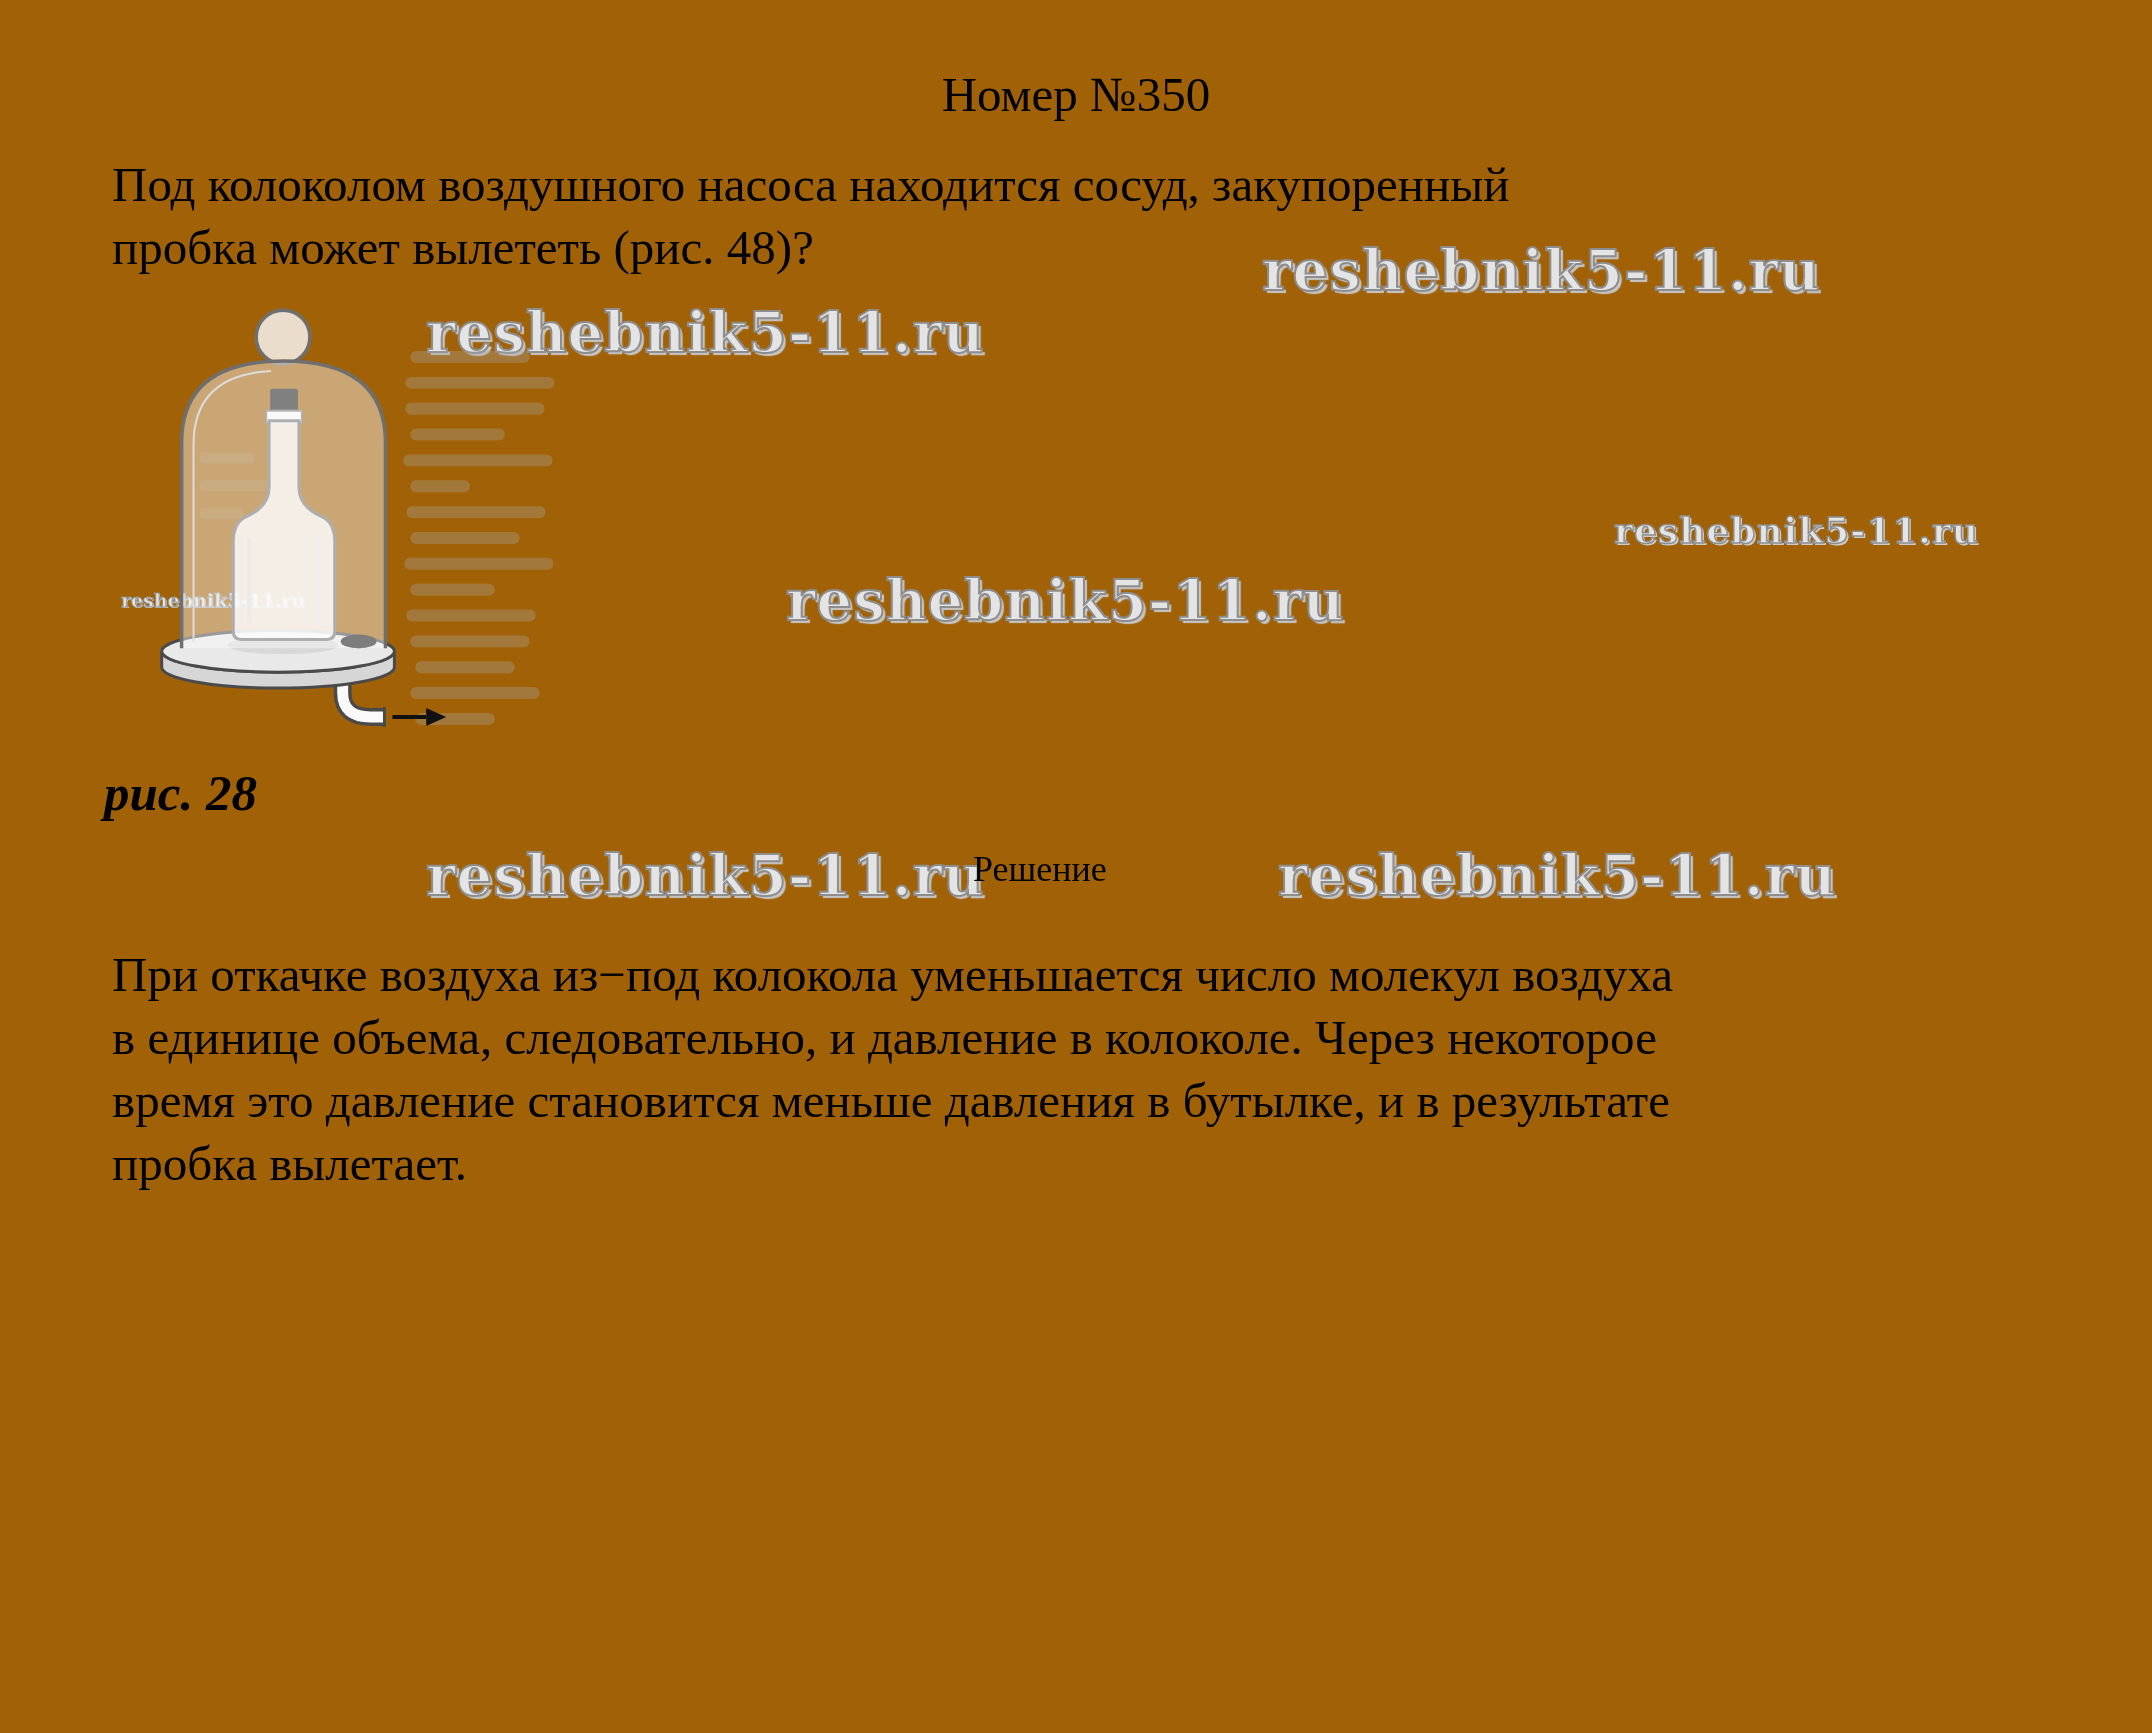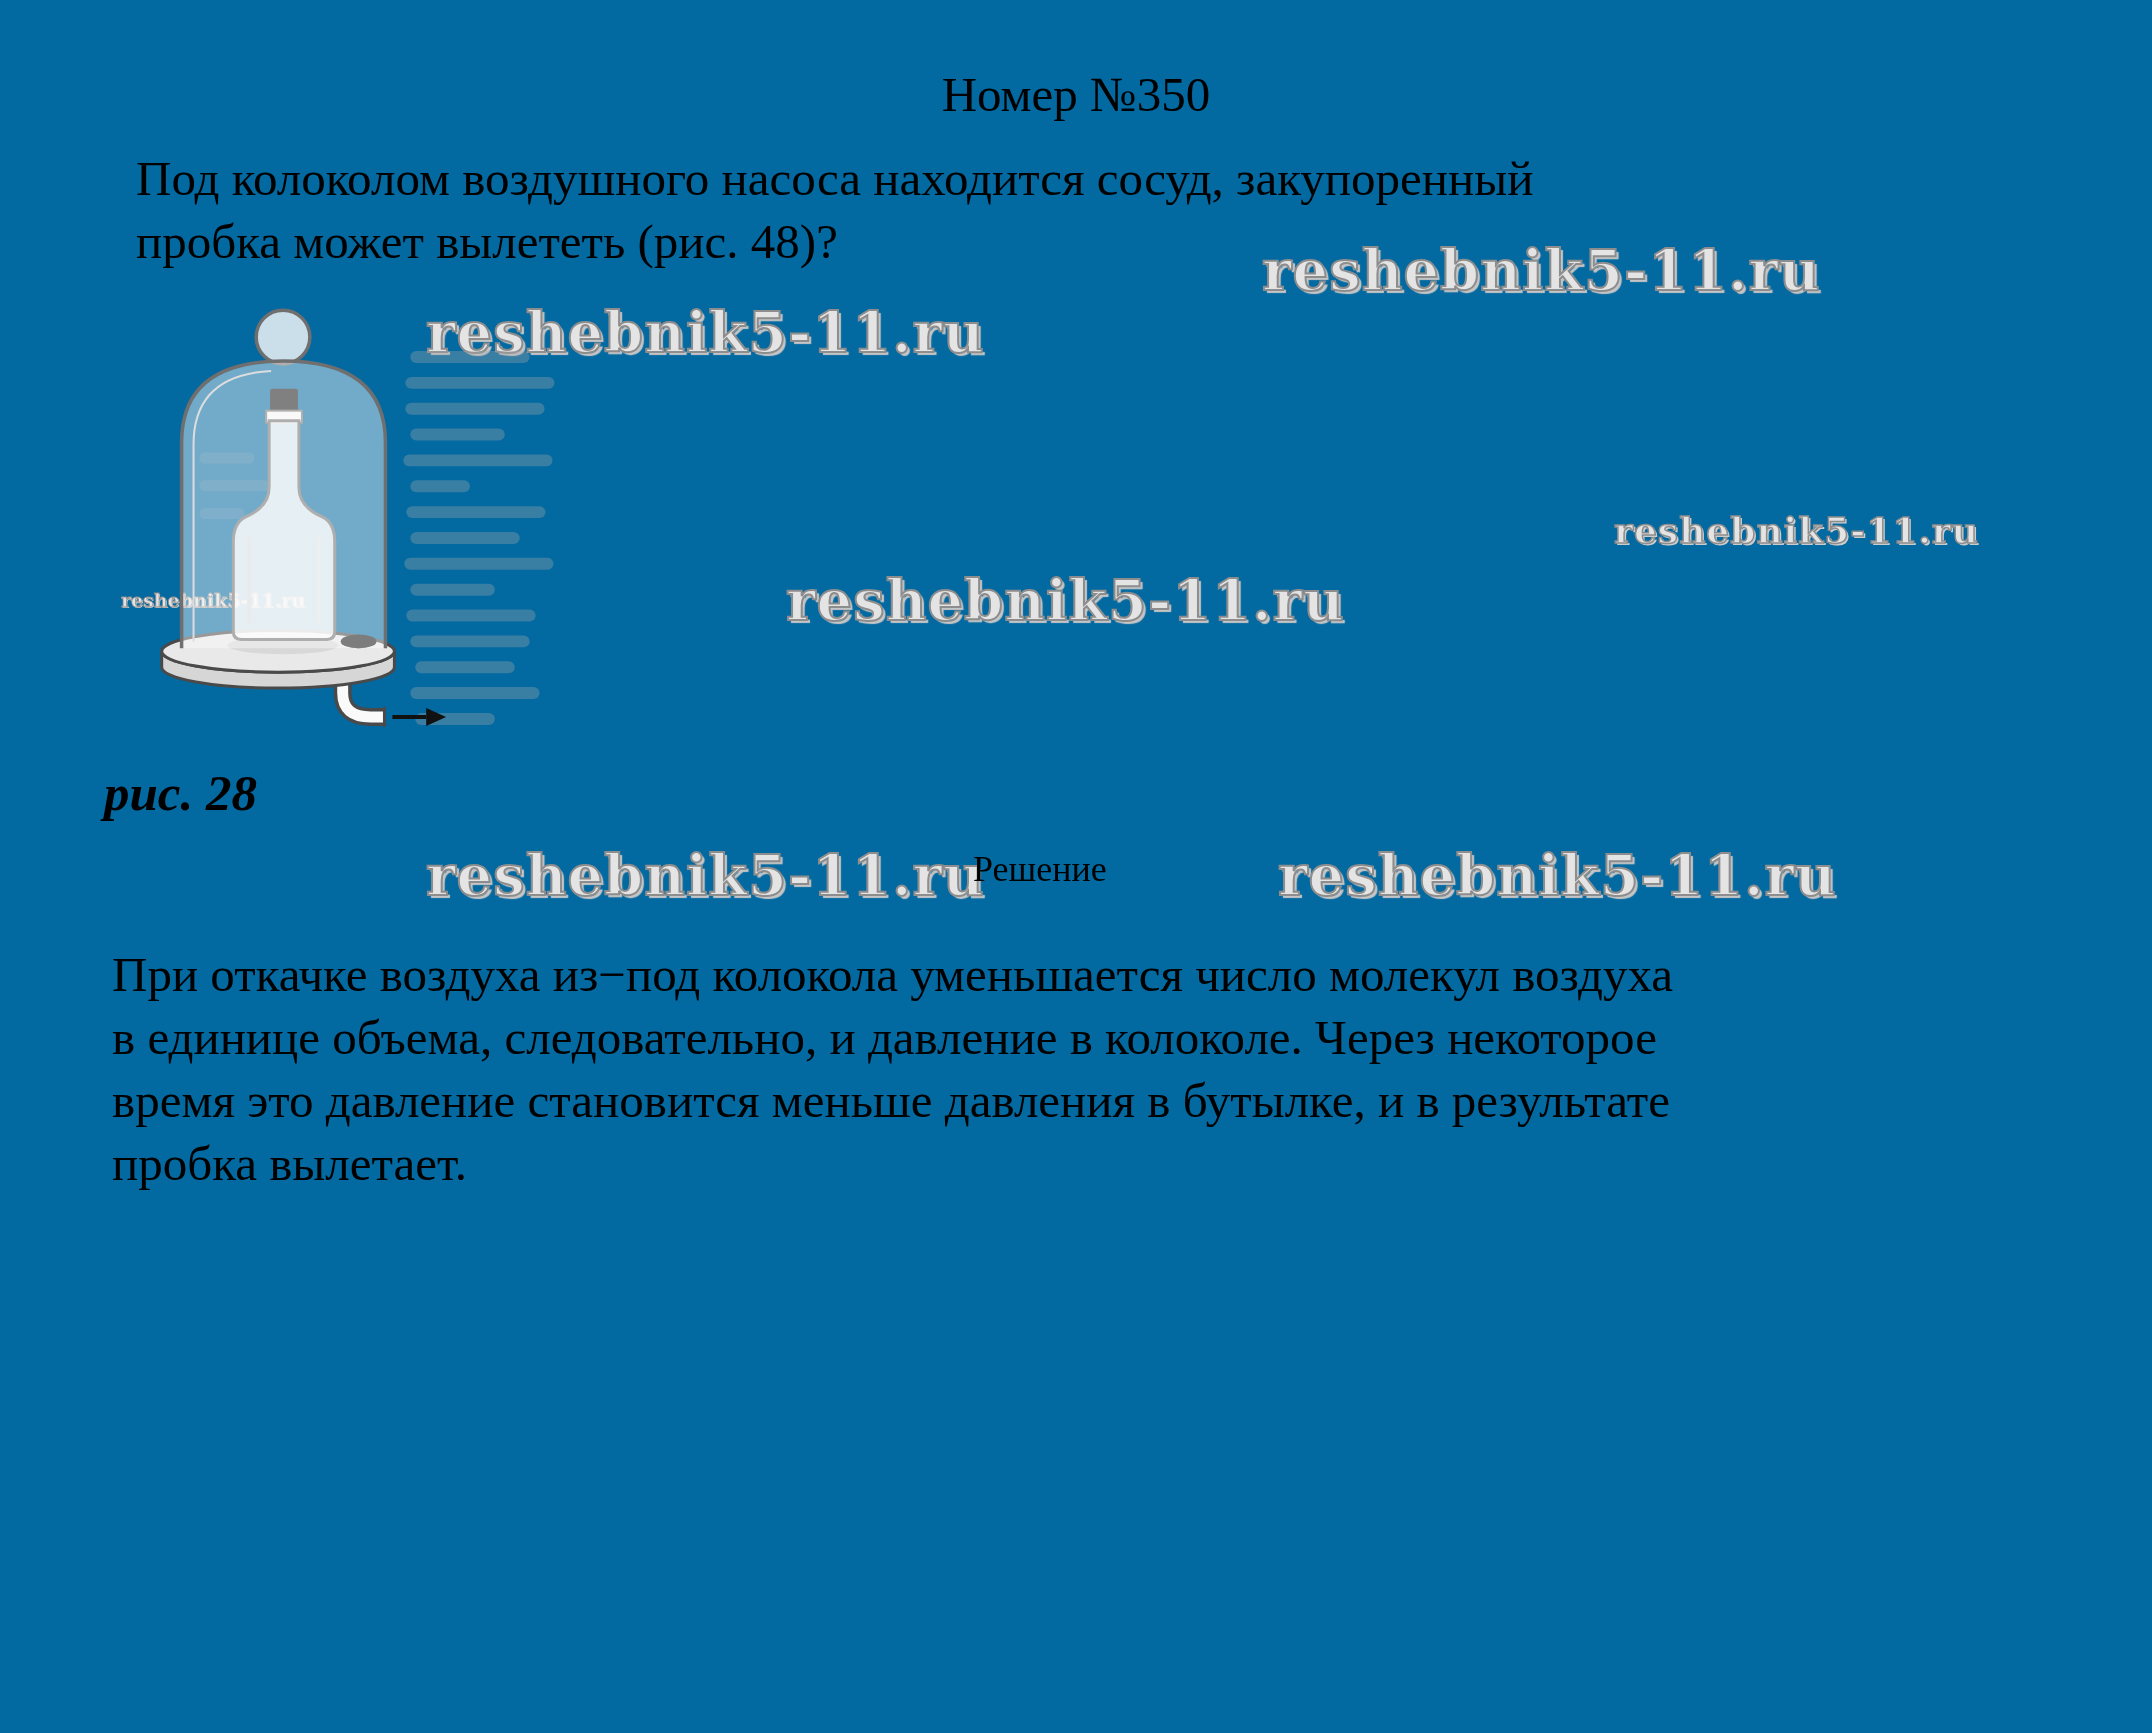--- a/index.html
+++ b/index.html
@@ -1,37 +1,37 @@
 <!DOCTYPE html>
 <html><head>
 <meta charset="utf-8">
 <style>
   * { margin: 0; padding: 0; box-sizing: border-box; }
   html, body { background: #ffffff; }
   .page {
     position: relative;
     width: 2152px;
     height: 1733px;
-    background: #0369a1;
+    background: #a16207;
     font-family: "Liberation Serif", serif;
     color: #000000;
     overflow: hidden;
     text-decoration: underline;
   }
   .title {
     position: absolute;
     top: 66px;
     left: 0;
     width: 100%;
     text-align: center;
     font-size: 49px;
   }
   .text-block { position: absolute; left: 112px; font-size: 49px; line-height: 63px; }
   .text-line { white-space: nowrap; }
-  .problem-block { top: 147px; width: 1950px; margin-left: 24px; }
+  .problem-block { top: 153px; width: 1950px; }
   .solution-block { top: 943px; width: 1970px; }
   .caption {
     position: absolute;
     left: 104px;
     top: 764px;
     font-size: 51px;
     font-weight: bold;
     font-style: italic;
   }
   .solution-heading {

